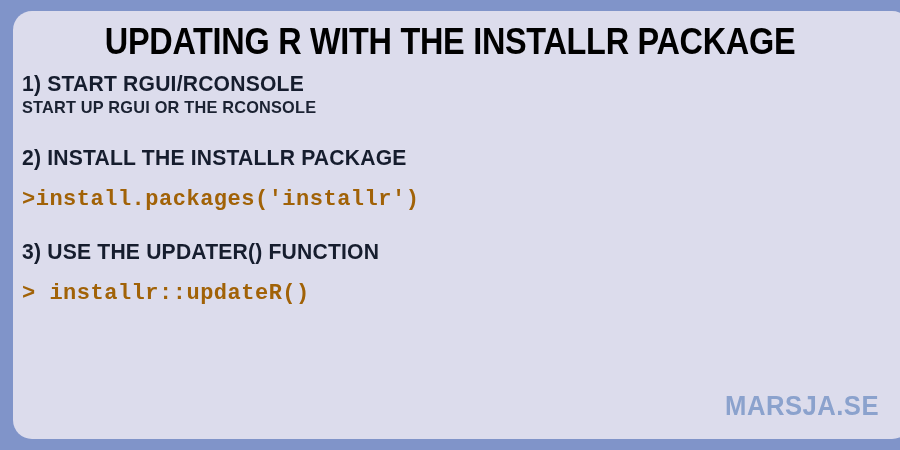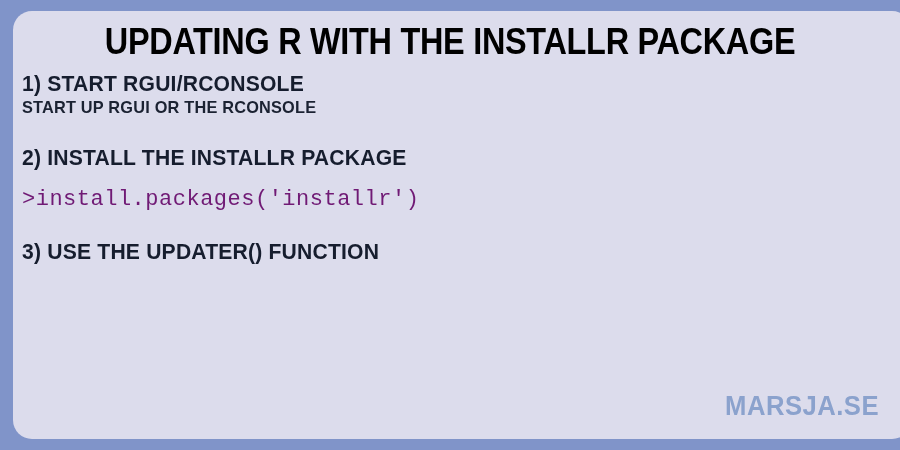--- a/index.html
+++ b/index.html
@@ -76,26 +76,27 @@
     font-weight: bold;
     font-size: 17px;
     line-height: 22px;
     letter-spacing: 0.2px;
     transform: scaleX(0.96);
     transform-origin: 0 50%;
     white-space: nowrap;
   }
 
   .code-line {
-    color: #701a75;
+    color: #a16207;
     font-family: "Liberation Mono", "DejaVu Sans Mono", monospace;
     font-size: 22px;
     line-height: 30px;
     letter-spacing: 0.5px;
     white-space: pre;
+    font-weight: bold;
   }
 
   .sp-1 { height: 26px; }
   .sp-2 { height: 14px; }
   .sp-3 { height: 24px; }
   .sp-4 { height: 14px; }
   .sp-5 { height: 18px; }
 
   .watermark {
     position: absolute;
@@ -133,20 +134,21 @@
         <div class="step-heading">2) INSTALL THE INSTALLR PACKAGE</div>
         <div class="sp-2"></div>
         <div class="code-line">&gt;install.packages('installr')</div>
       </div>
 
       <div class="sp-3"></div>
 
       <div class="step-item">
         <div class="step-heading">3) USE THE UPDATER() FUNCTION</div>
         <div class="sp-4"></div>
+        <div class="code-line">&gt; installr::updateR()</div>
       </div>
 
       <div class="sp-5"></div>
 
 
     </div>
 
     <div class="watermark">MARSJA.SE</div>
 
   </div>

